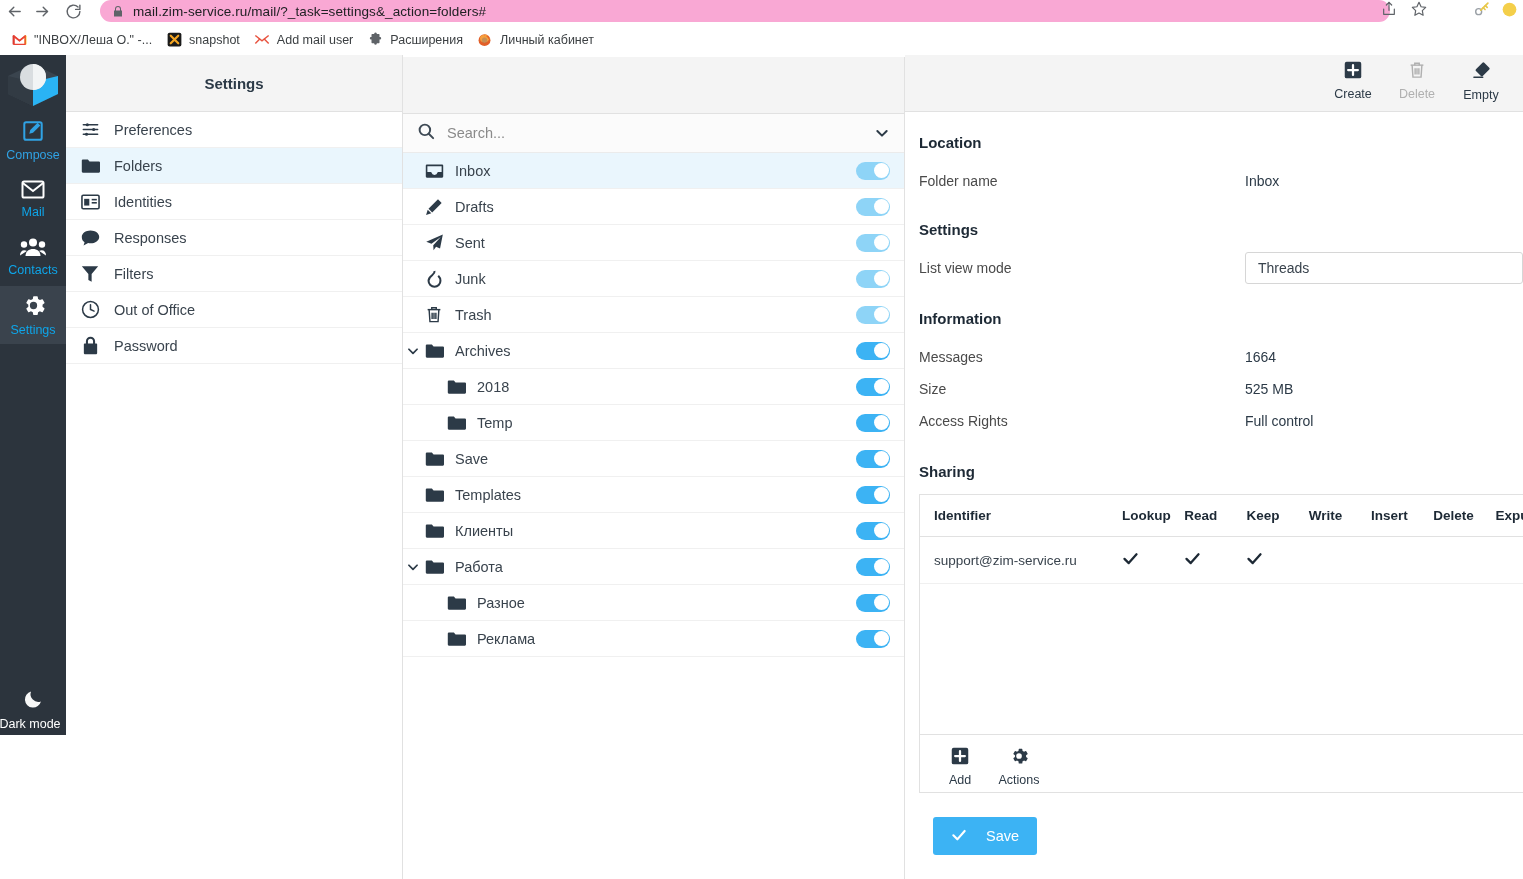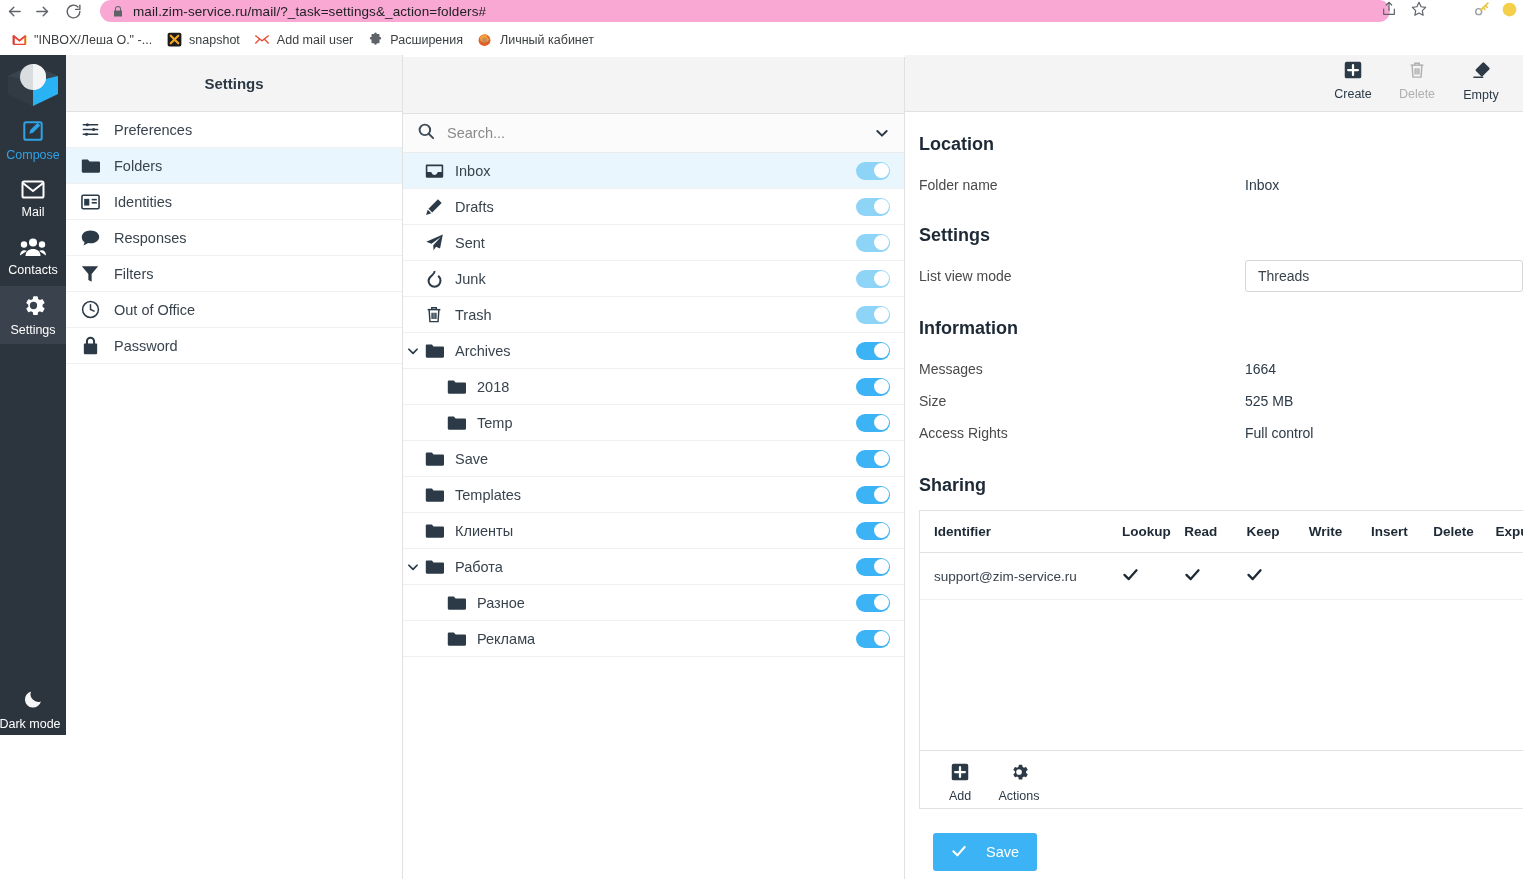--- a/index.html
+++ b/index.html
@@ -57,21 +57,21 @@
   
   #taskmenu {
     position: absolute; left: 0; top: 0; width: 66px; height: 680px;
     background: #2c343d;
   }
   #logo-box {
     height: 57px; display: flex; align-items: center; justify-content: center;
   }
   .task-item {
     height: 58px; display: flex; flex-direction: column; align-items: center; justify-content: center;
-    gap: 3px; color: #ffffff; cursor: pointer; position: relative;
+    gap: 3px; color: #0ea5e9; cursor: pointer; position: relative;
   }
   .task-item .tlabel { font-size: 12.5px; line-height: 13px; white-space: nowrap; }
   .task-item.compose { color: #30a2e4; }
   .task-item.selected { background: #3a434d; }
   #dark-mode-btn {
     position: absolute; left: 0; bottom: 4px; width: 66px;
     display: flex; flex-direction: column; align-items: center; gap: 4px;
     color: #f7f7f7; cursor: pointer;
   }
   #dark-mode-btn .tlabel { font-size: 12.5px; white-space: nowrap; color: #ffffff; margin-left: -6px; }
@@ -134,21 +134,21 @@
     display: flex; align-items: flex-start; justify-content: flex-end; padding-right: 14px; gap: 8px;
   }
   .tb-btn {
     width: 56px; padding-top: 6px; display: flex; flex-direction: column; align-items: center; gap: 4px;
     cursor: pointer; color: #2c3a47;
   }
   .tb-btn.disabled { color: #b0b0b0; cursor: default; }
   .tb-btn .tb-label { font-size: 12.5px; }
 
   #content-body { padding: 22px 0 0 14px; }
-  .sect-title { font-size: 18px; font-weight: bold; color: #1d2935; margin-bottom: 14px; }
+  .sect-title { font-size: 15px; font-weight: bold; color: #1d2935; margin-bottom: 14px; }
   .prop-row { display: flex; align-items: center; min-height: 32px; }
   .prop-label { width: 326px; font-size: 14px; color: #4a4a4a; flex: 0 0 326px; }
   .prop-value { font-size: 14px; color: #2c3a47; }
 
   select.prop-select {
     width: 330px; height: 32px; border: 1px solid #d6d6d6; border-radius: 3px;
     background: #fff; font-size: 14px; color: #39434d; padding-left: 12px;
     font-family: "Liberation Sans", sans-serif; -webkit-appearance: none; appearance: none;
   }
 

